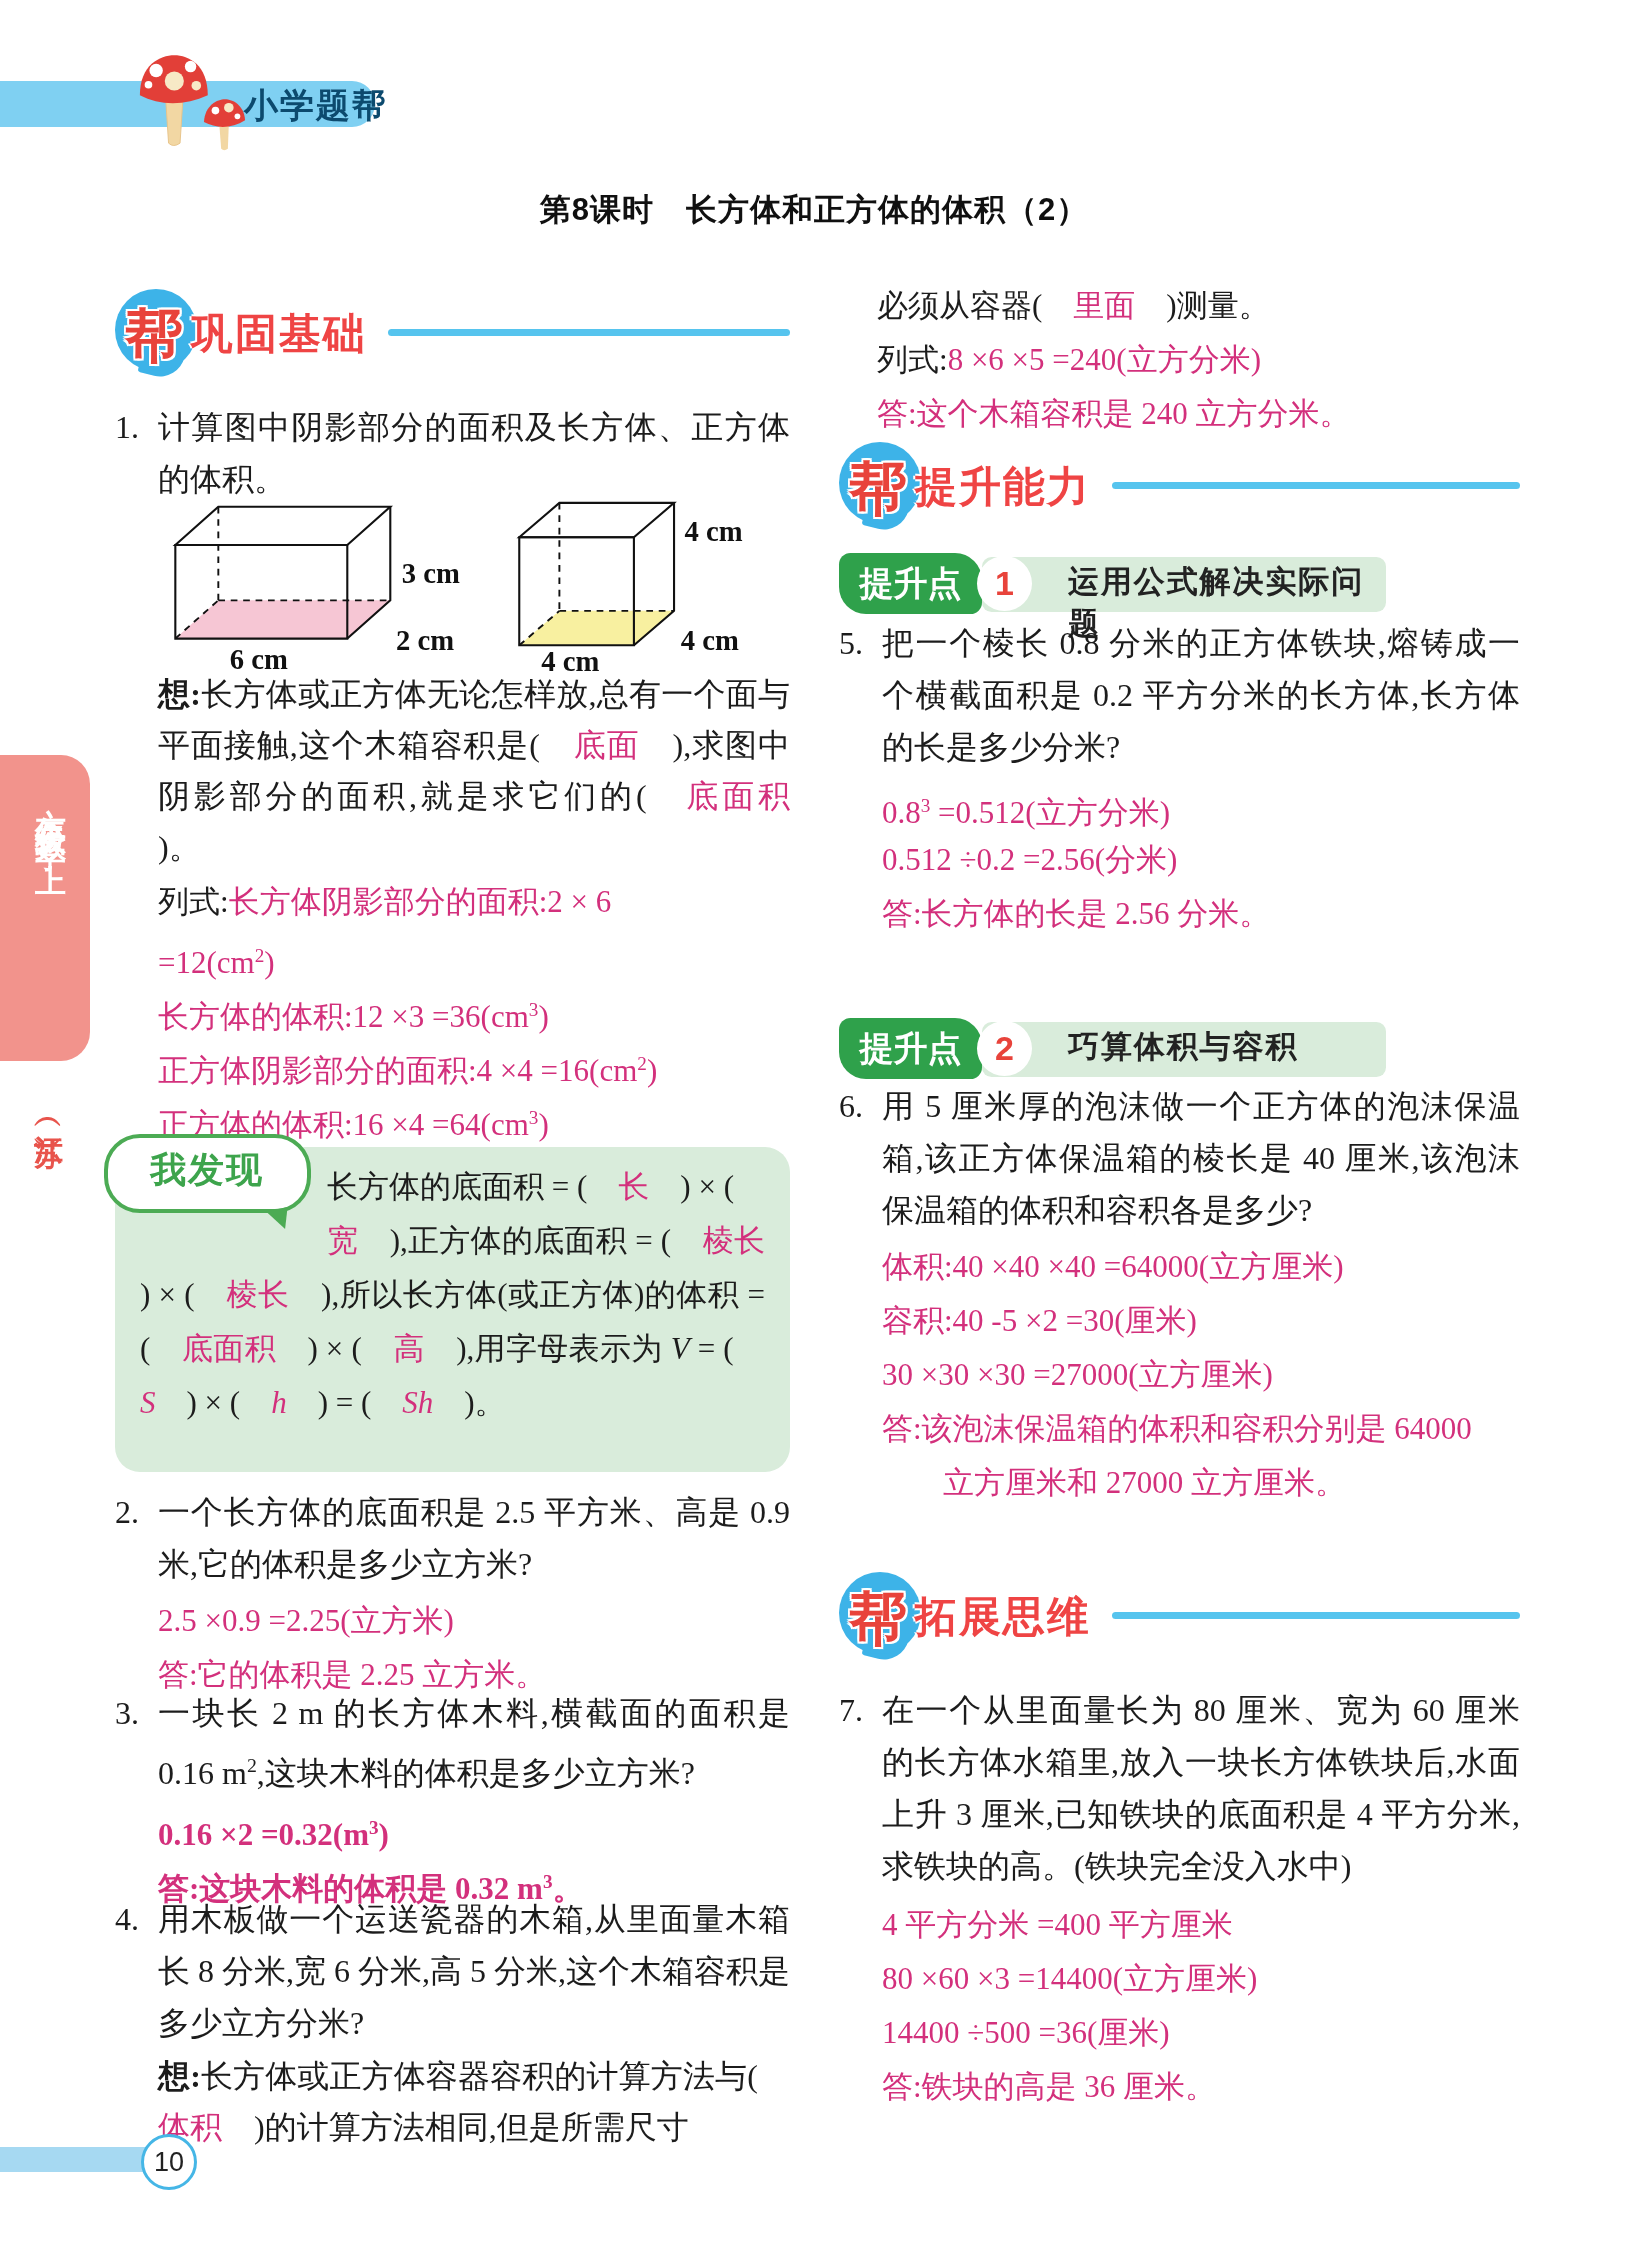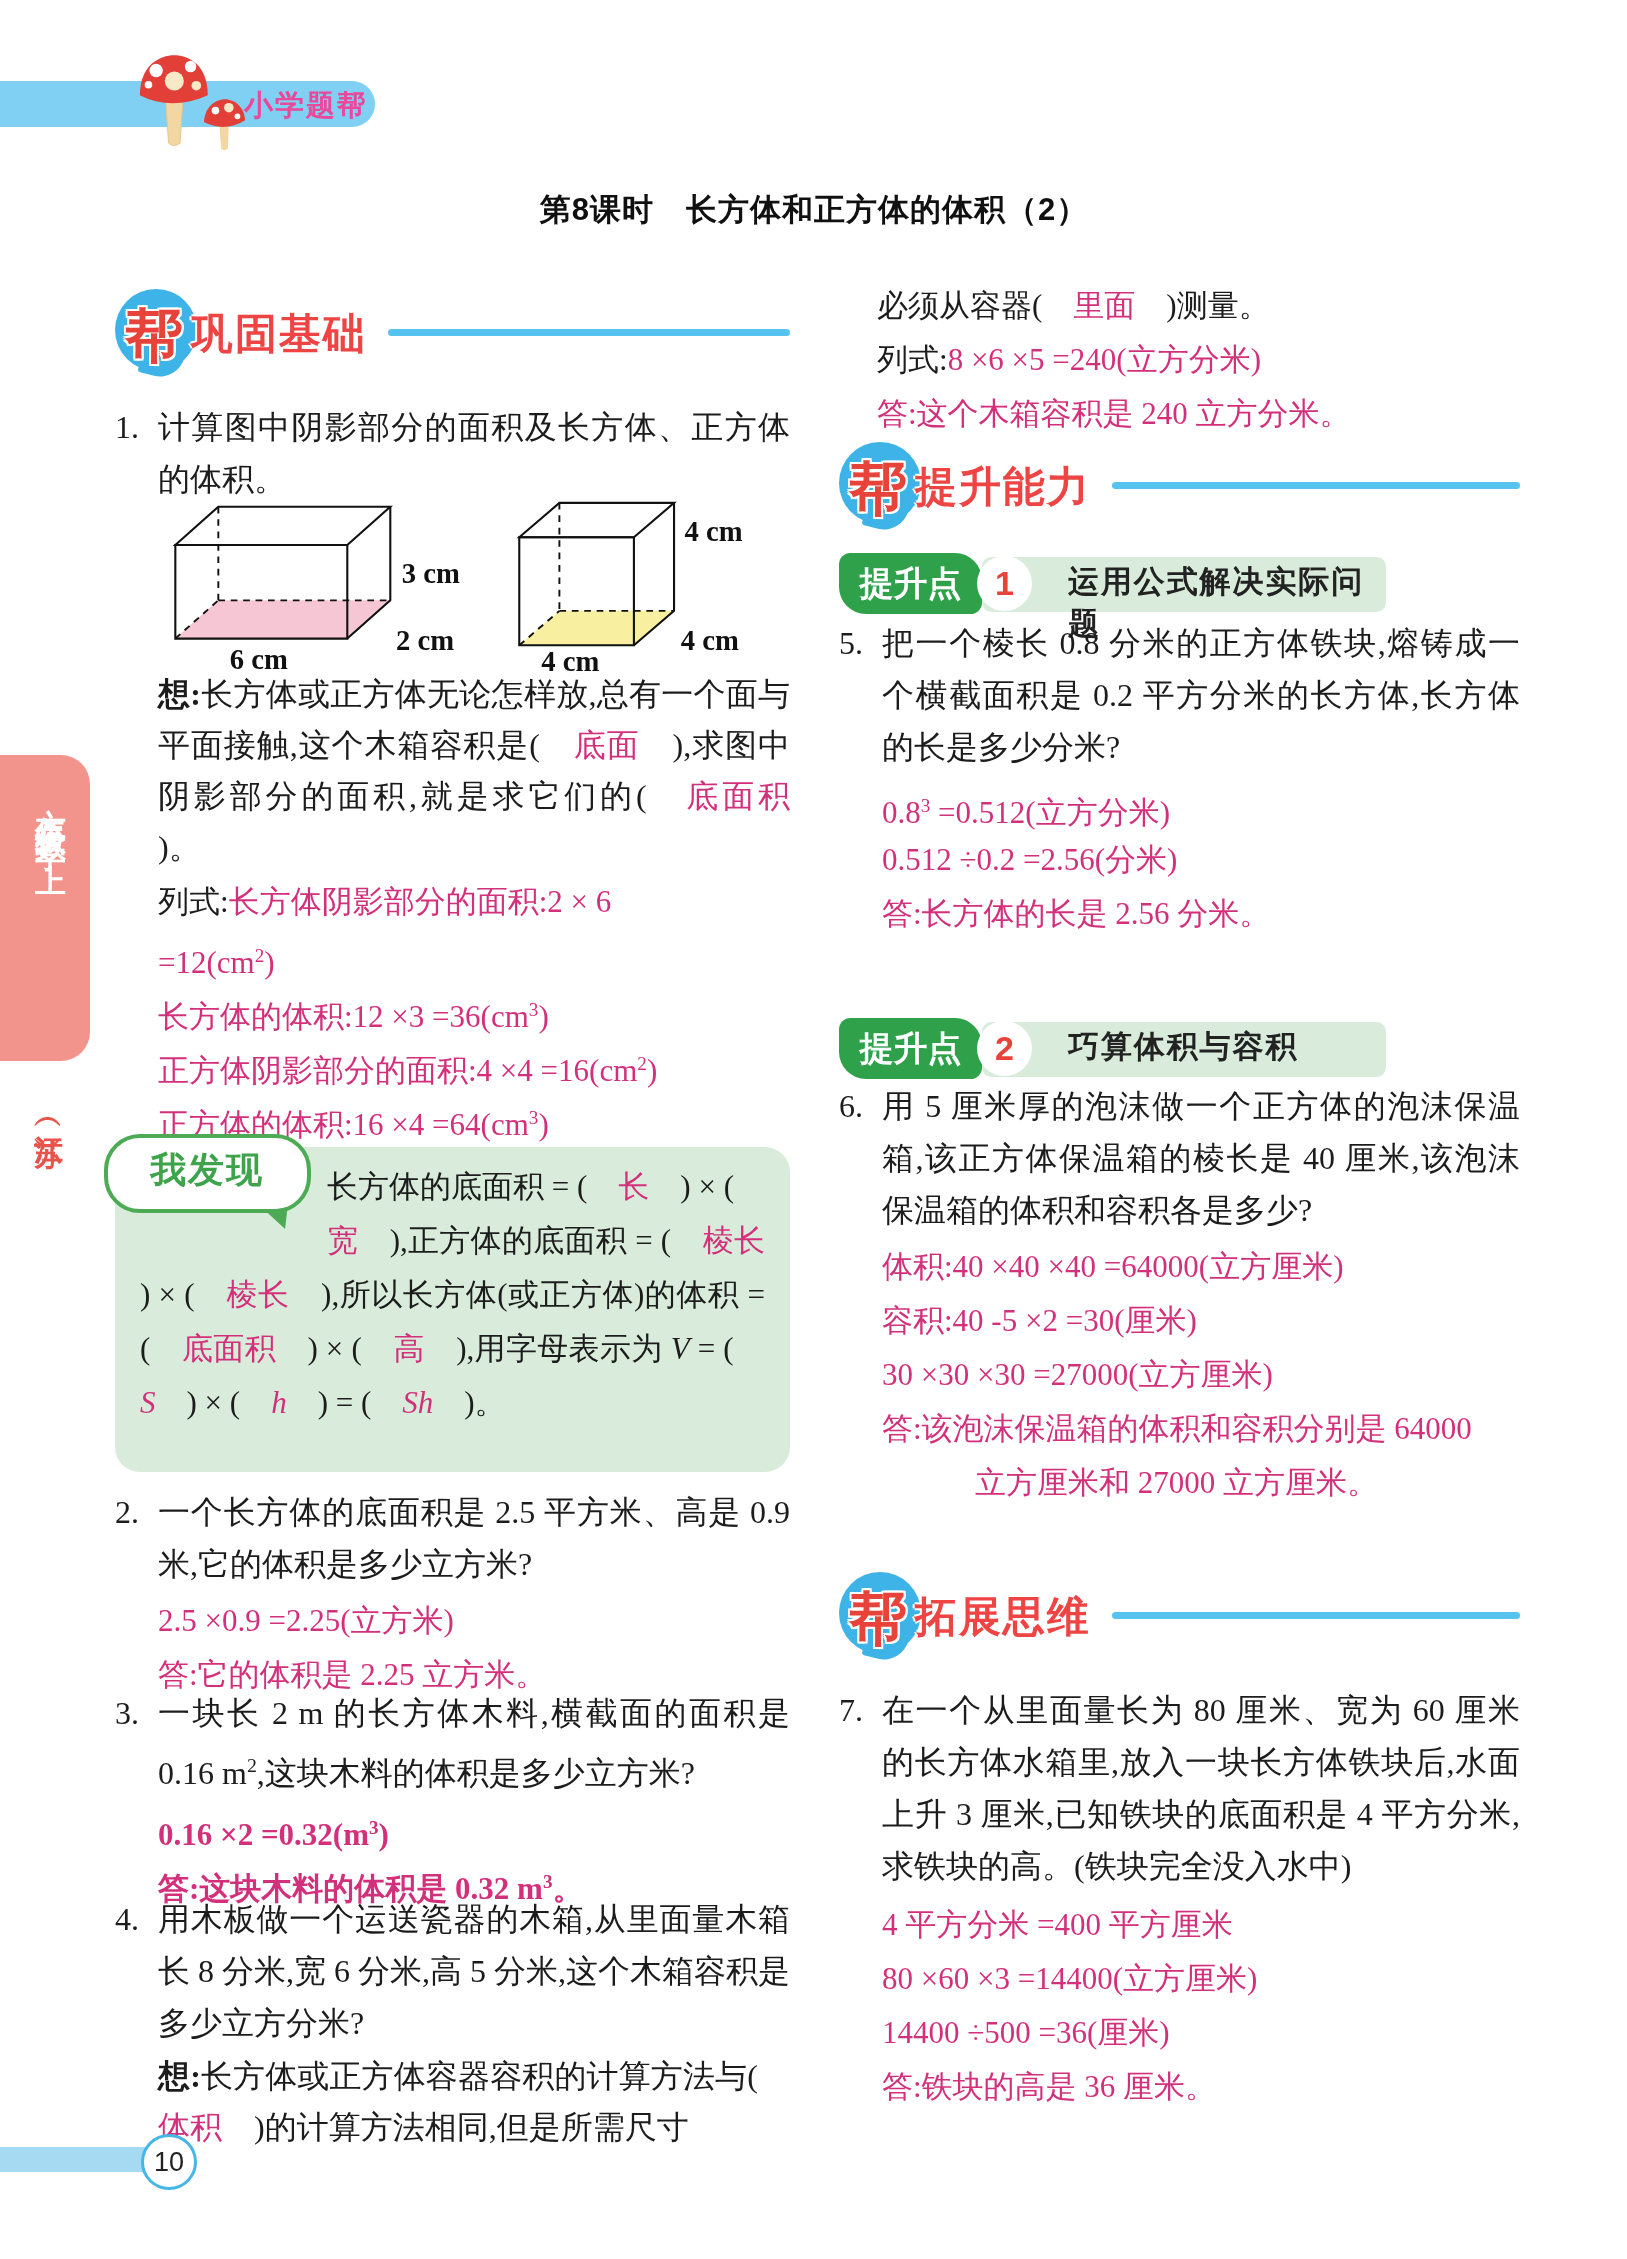--- a/index.html
+++ b/index.html
@@ -4,21 +4,21 @@
 <style>
   html,body{margin:0;padding:0;background:#e9e9e9;}
   .page{position:relative;width:1628px;height:2260px;background:#ffffff;overflow:hidden;
         font-family:"Liberation Serif","DejaVu Serif",serif;color:#1c1c1c;}
 
   
   .brand-bar{position:absolute;left:0;top:81px;width:375px;height:46px;background:#7fd0f2;
              border-radius:0 25px 25px 0;}
   .brand-text{position:absolute;left:244px;top:84px;width:153px;height:42px;line-height:42px;
               font-family:"Liberation Sans","DejaVu Sans",sans-serif;font-weight:700;
-              font-size:29px;color:#ec4899;letter-spacing:1.9px;}
+              font-size:34px;color:#0c4a6e;letter-spacing:1.9px;}
   .mushrooms{position:absolute;left:137px;top:53px;width:110px;height:98px;}
 
   
   .page-title{position:absolute;left:0;top:189px;width:1628px;text-align:center;
               font-family:"Liberation Sans","DejaVu Sans",sans-serif;
               font-size:31px;font-weight:900;color:#101010;letter-spacing:1px;}
 
   
   .side-tab{position:absolute;left:0;top:755px;width:90px;height:306px;background:#f2938c;
             border-radius:0 29px 29px 0;}
@@ -61,21 +61,21 @@
              font-family:"Liberation Sans","DejaVu Sans",sans-serif;}
 
   
   .problem{position:absolute;left:0;width:100%;}
   .pnum{position:absolute;left:0;top:0;font-size:32px;line-height:52px;}
   .ptext{margin-left:43px;font-size:32px;line-height:52px;text-align:justify;}
   .think{margin-left:43px;font-size:32px;line-height:51px;text-align:justify;}
   .ansblock{margin-left:43px;}
   .ans-line{font-size:31px;height:54px;line-height:54px;white-space:nowrap;}
   .ans-line.h57{height:54px;line-height:54px;}
-  .ans-line.ind{margin-left:93px;}
+  .ans-line.ind{margin-left:61px;}
   sup{font-size:0.62em;}
 
   .sg-n{color:#1c1c1c;}
   .sg-b{color:#1c1c1c;font-weight:700;}
   .sg-a{color:#d3307c;}
   .sg-v{color:#1c1c1c;font-style:italic;}
   .sg-av{color:#d3307c;font-style:italic;}
 
   
   .figure{position:absolute;left:46px;width:621px;height:196px;}

